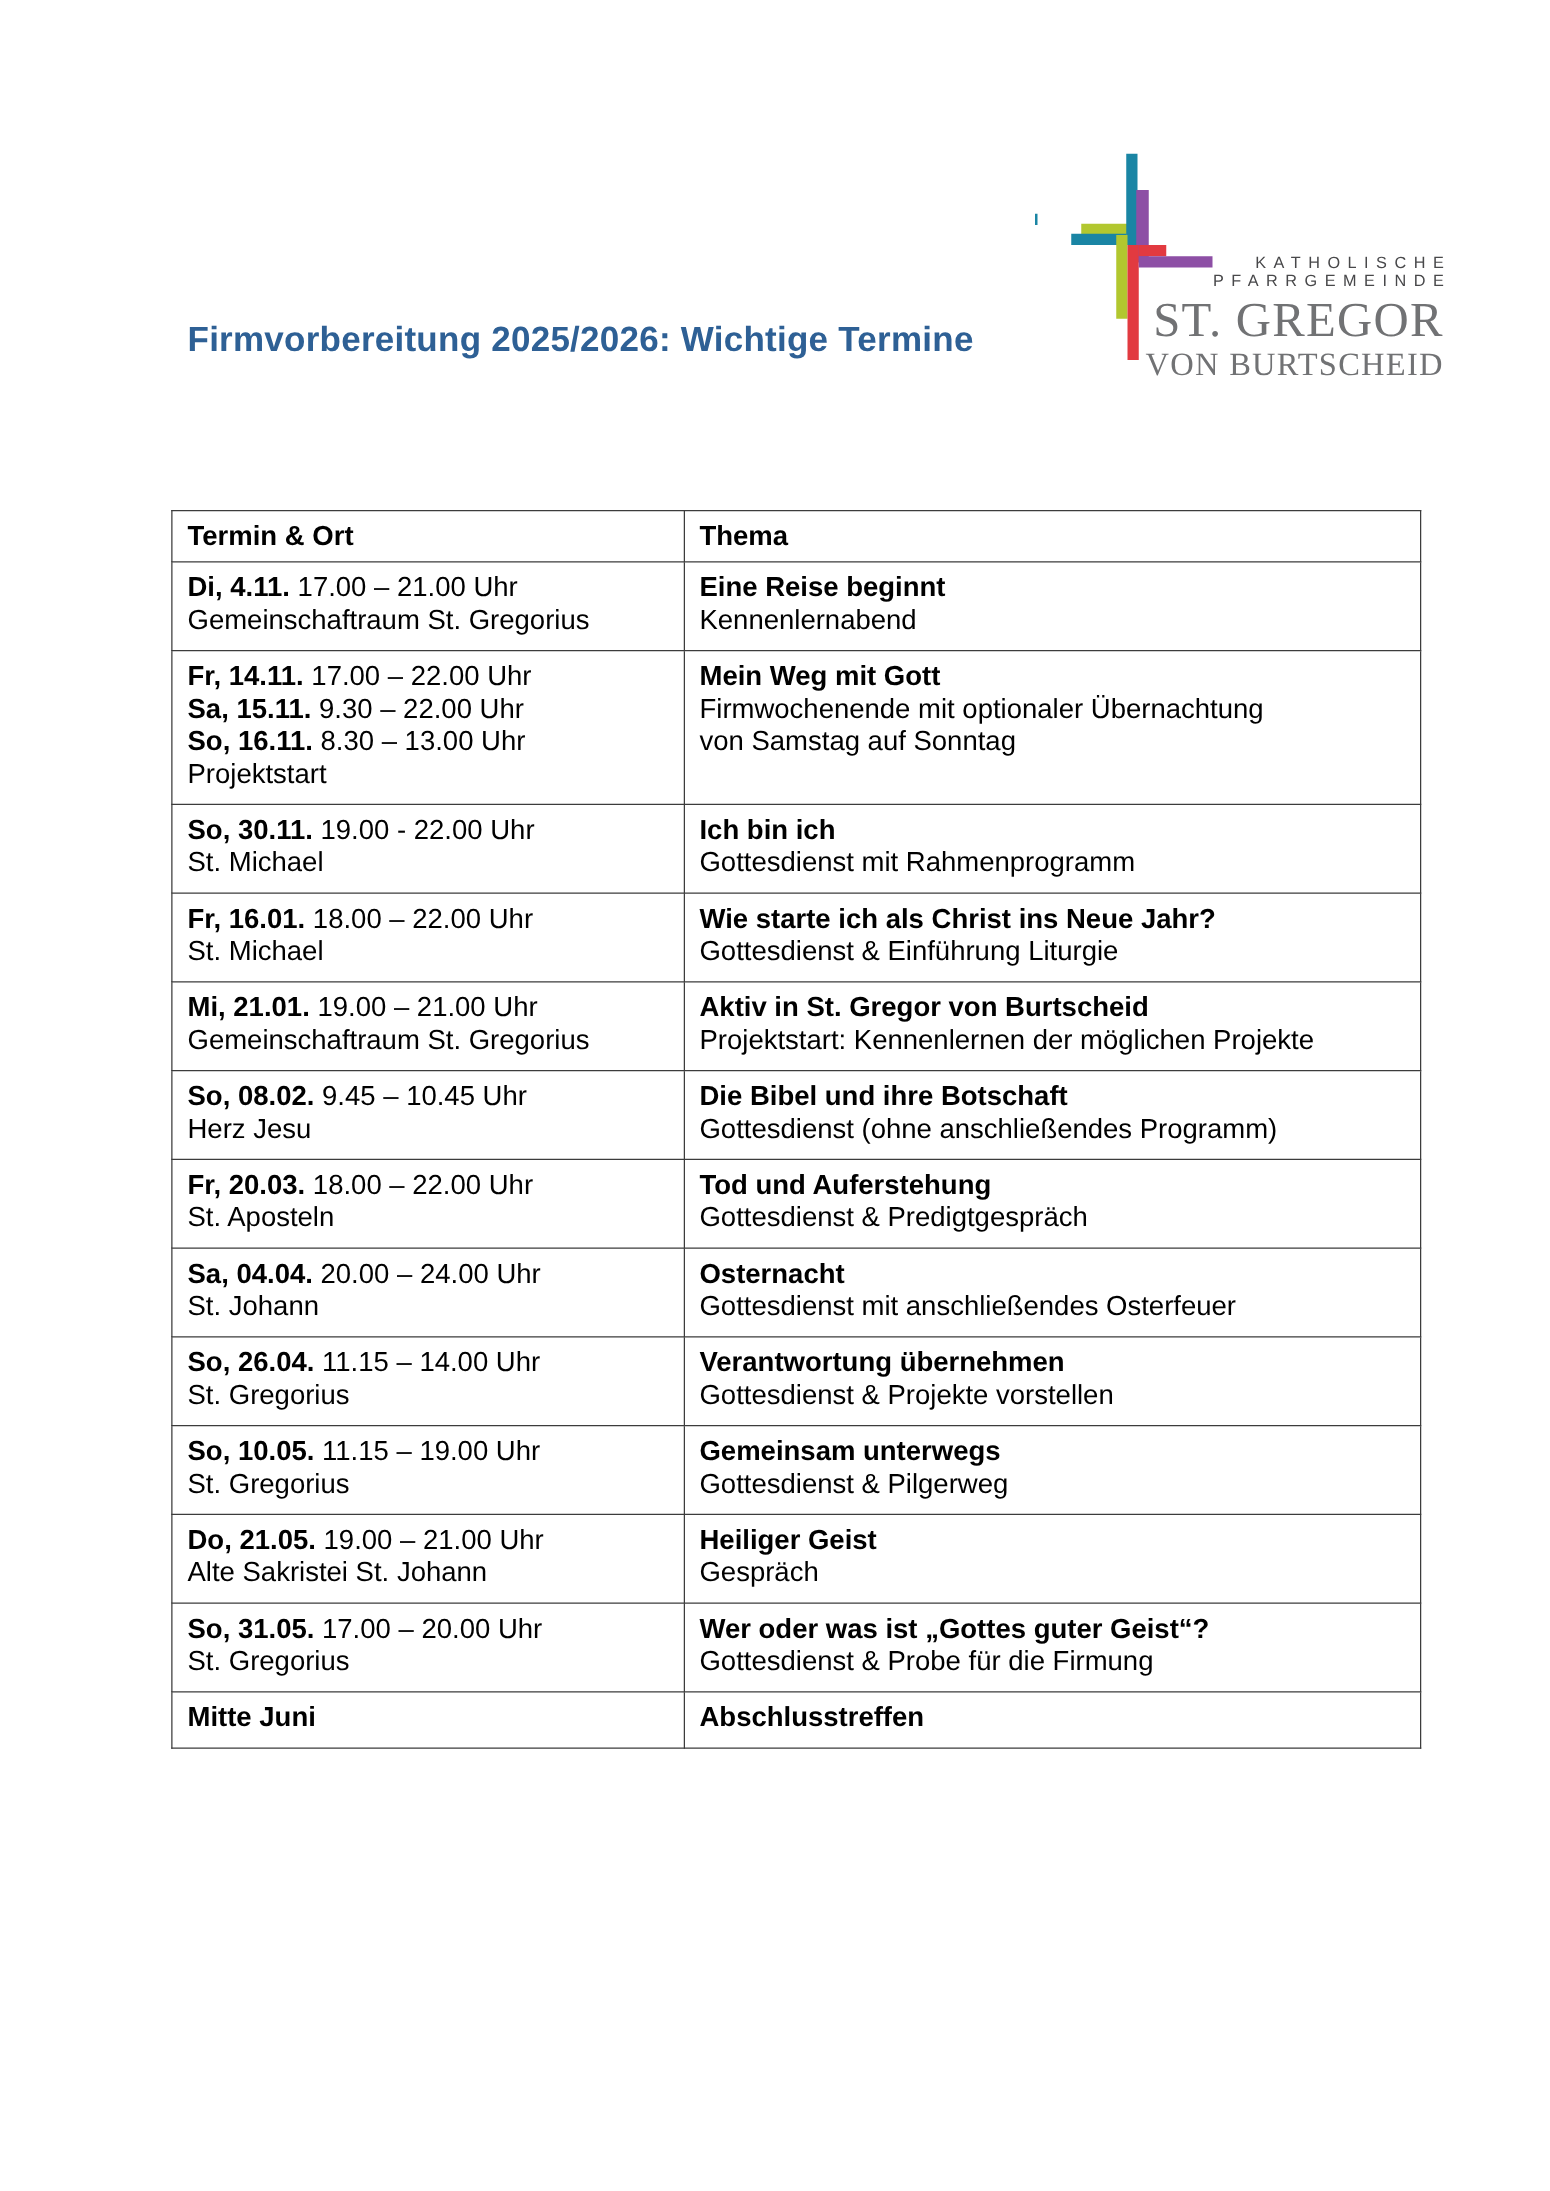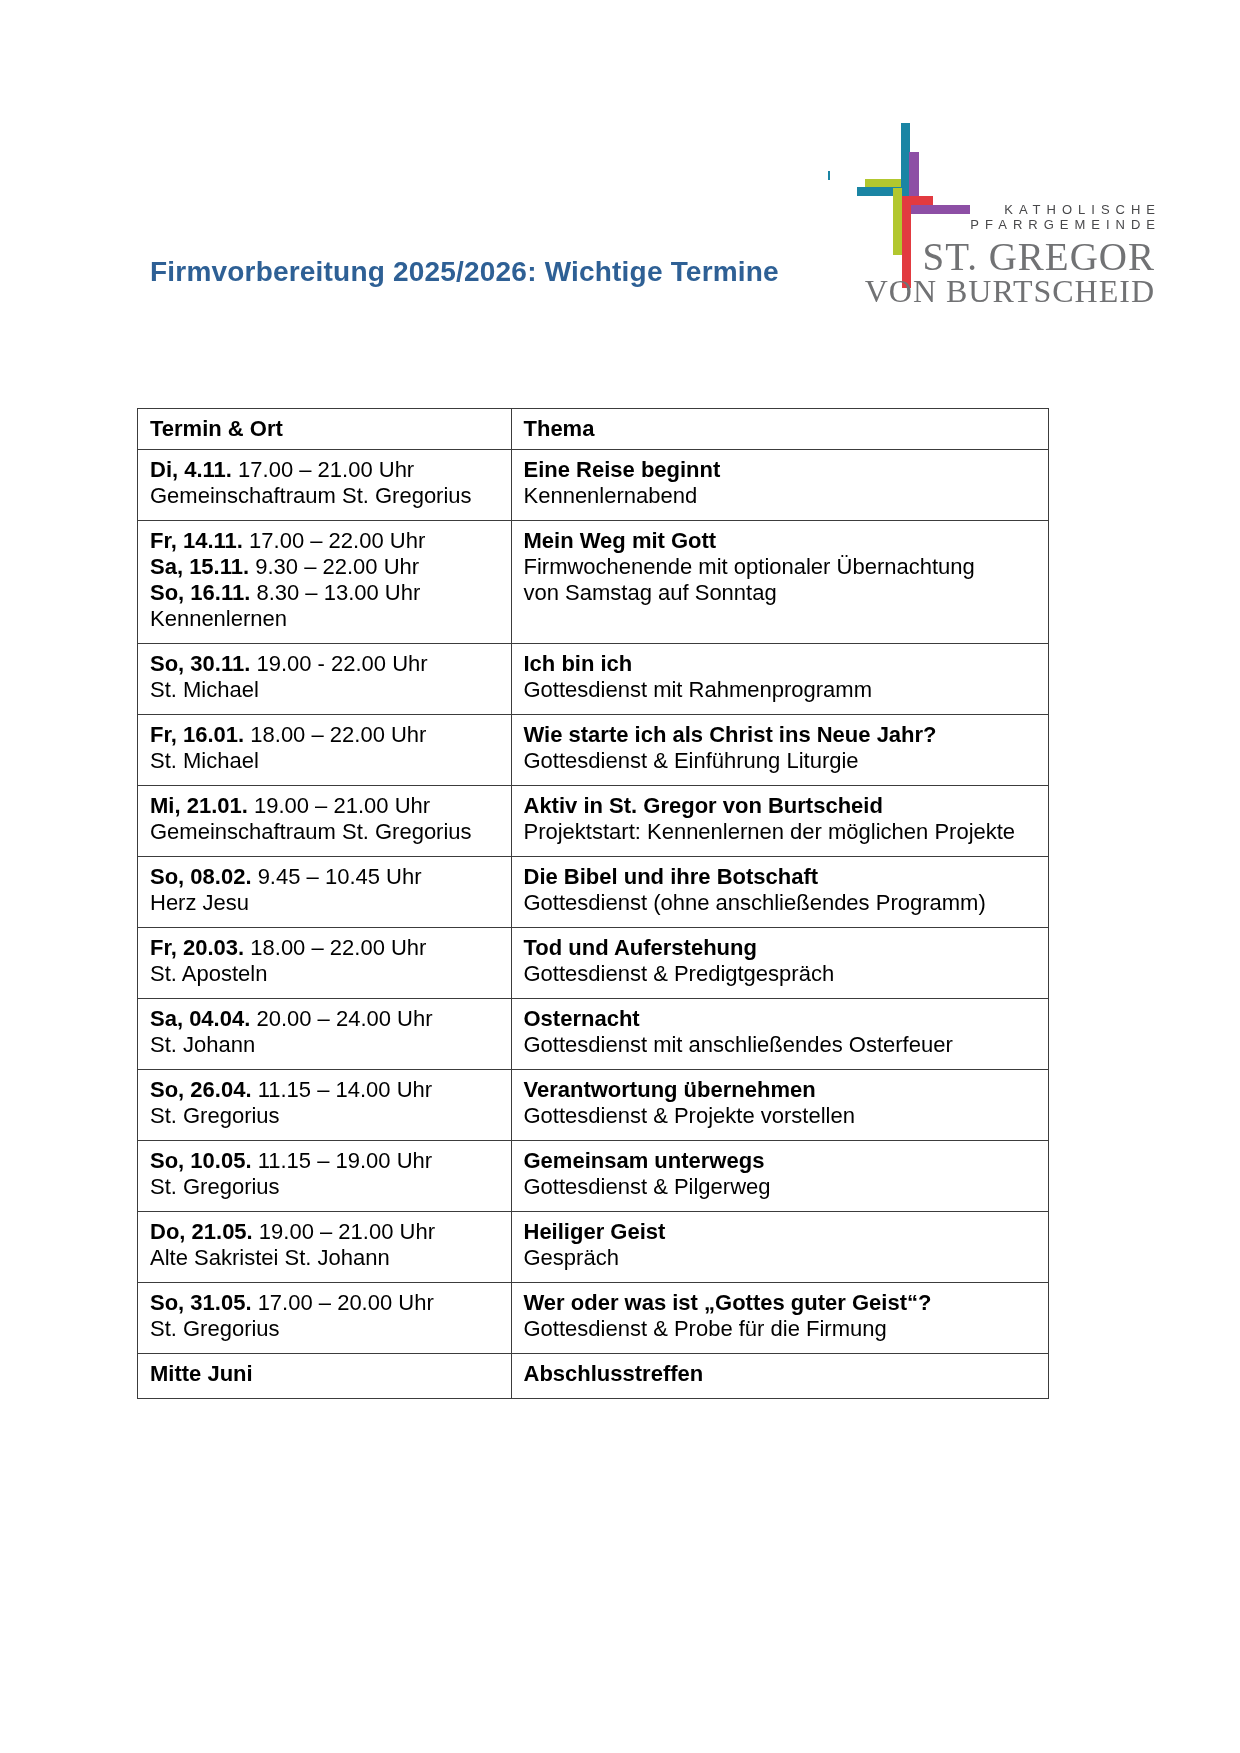--- a/index.html
+++ b/index.html
@@ -32,26 +32,26 @@
   .logo-text{position:absolute; right:0; top:82px; text-align:right;}
   .org-line{
     font-size:13px; letter-spacing:6px; margin-right:-6px; color:var(--org-gray);
     line-height:15px; white-space:nowrap;
   }
   .name1{
     font-family:"Liberation Serif", serif; font-size:39px; line-height:40px;
     color:var(--name-gray); letter-spacing:1px; margin-top:5px; white-space:nowrap;
   }
   .name2{
-    font-family:"Liberation Serif", serif; font-size:32px; line-height:29px;
+    font-family:"Liberation Serif", serif; font-size:26px; line-height:29px;
     color:var(--name-gray); letter-spacing:1px; white-space:nowrap;
   }
   
   .schedule{
-    position:absolute; left:137px; top:408px; width:912px;
+    position:absolute; left:137px; top:408px; width:1000px;
     border-collapse:collapse; table-layout:fixed;
     font-size:22px; line-height:26px; color:#000;
   }
   .schedule col.c1{width:41%;}
   .schedule col.c2{width:59%;}
   .schedule th, .schedule td{
     border:1px solid #3c3c3c; vertical-align:top; text-align:left;
     padding:7px 12px 11px 12px; font-weight:normal;
   }
   .schedule th{font-weight:bold; padding:7px 12px 7px 12px;}
@@ -103,21 +103,21 @@
           <td>
             <div class="thema-title">Eine Reise beginnt</div>
             <div class="t-line">Kennenlernabend</div>
           </td>
         </tr>
         <tr>
           <td>
             <div class="t-line"><b>Fr, 14.11.</b> 17.00 – 22.00 Uhr</div>
             <div class="t-line"><b>Sa, 15.11.</b> 9.30 – 22.00 Uhr</div>
             <div class="t-line"><b>So, 16.11.</b> 8.30 – 13.00 Uhr</div>
-            <div class="t-line">Kennenlernen</div>
+            <div class="t-line">Projektstart</div>
           </td>
           <td>
             <div class="thema-title">Mein Weg mit Gott</div>
             <div class="t-line">Firmwochenende mit optionaler Übernachtung</div>
             <div class="t-line">von Samstag auf Sonntag</div>
           </td>
         </tr>
         <tr>
           <td>
             <div class="t-line"><b>So, 30.11.</b> 19.00 - 22.00 Uhr</div>

